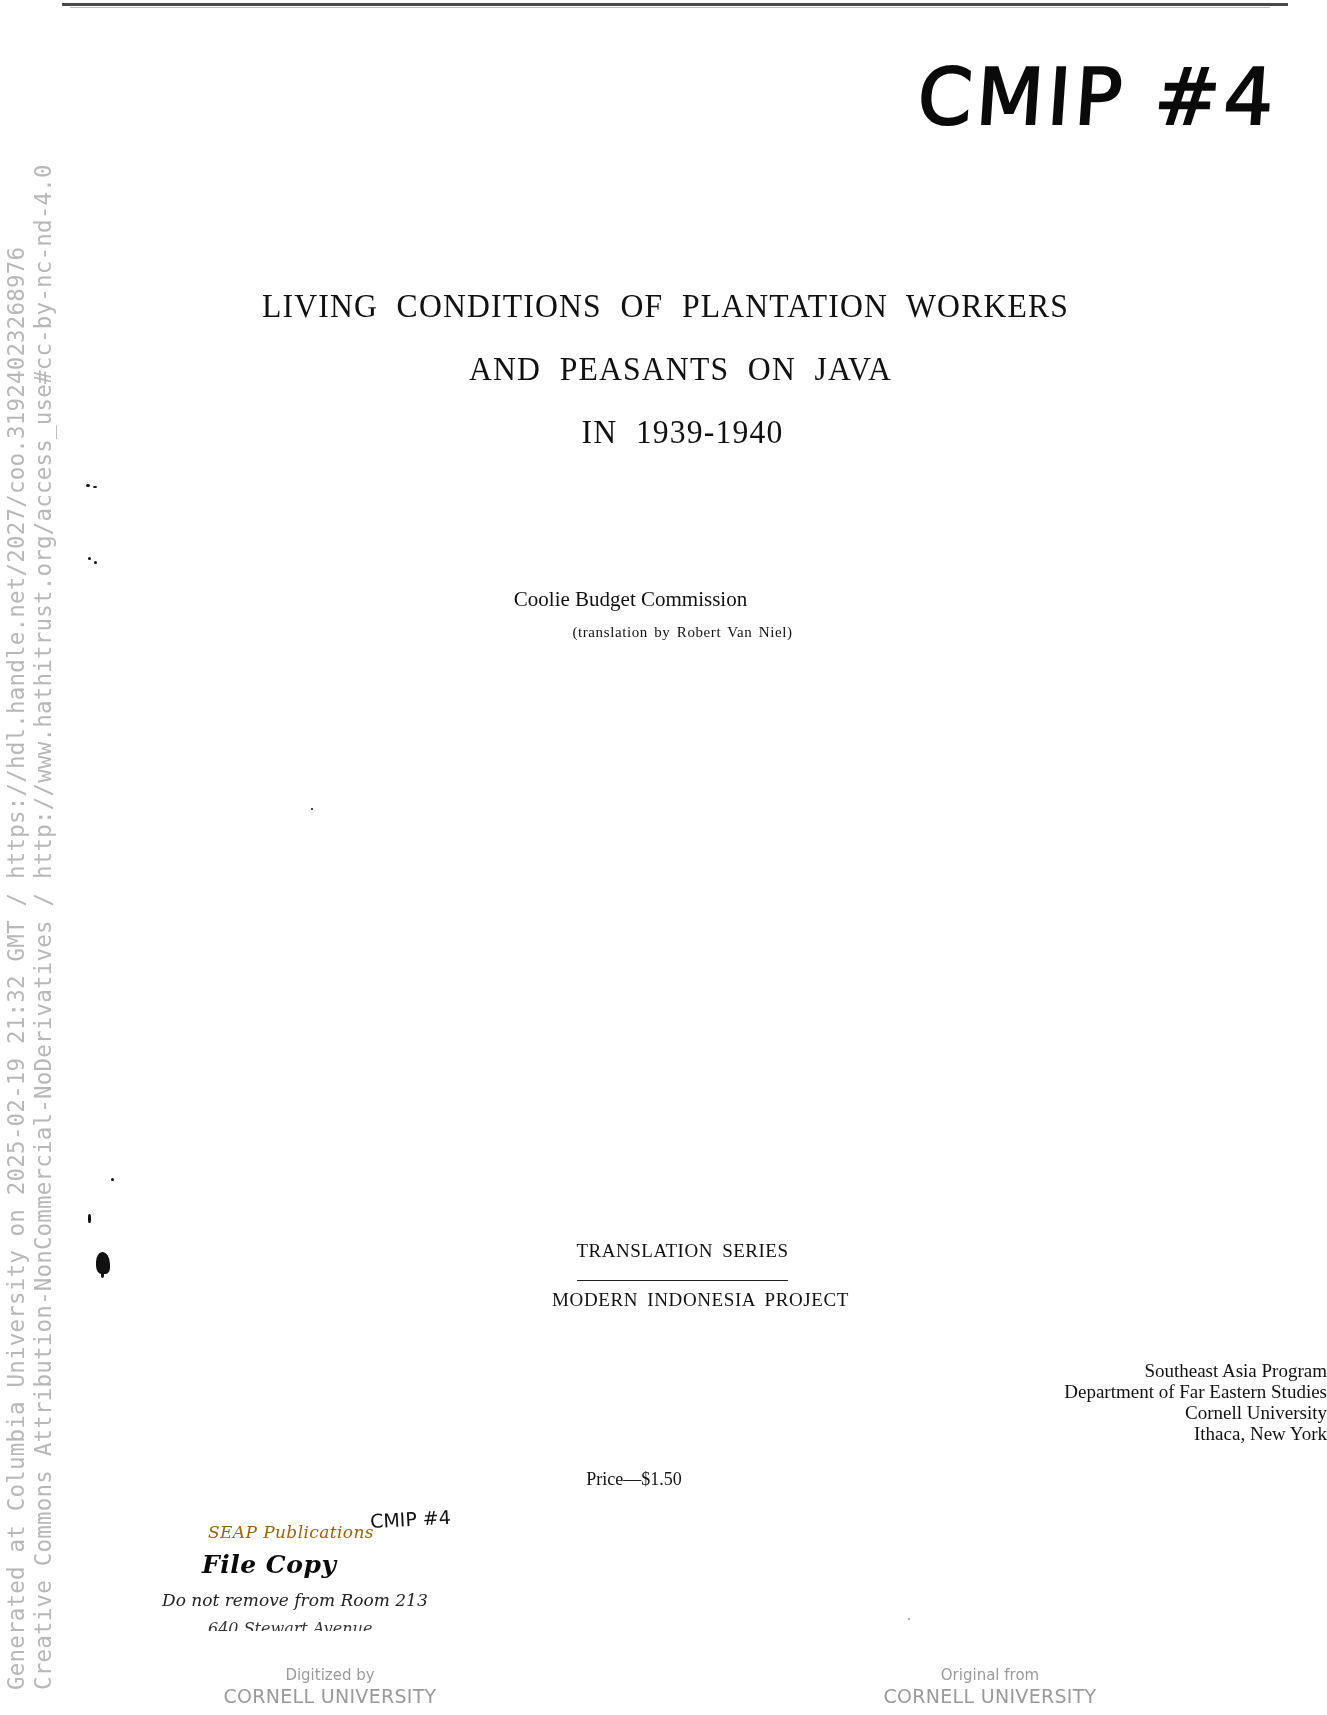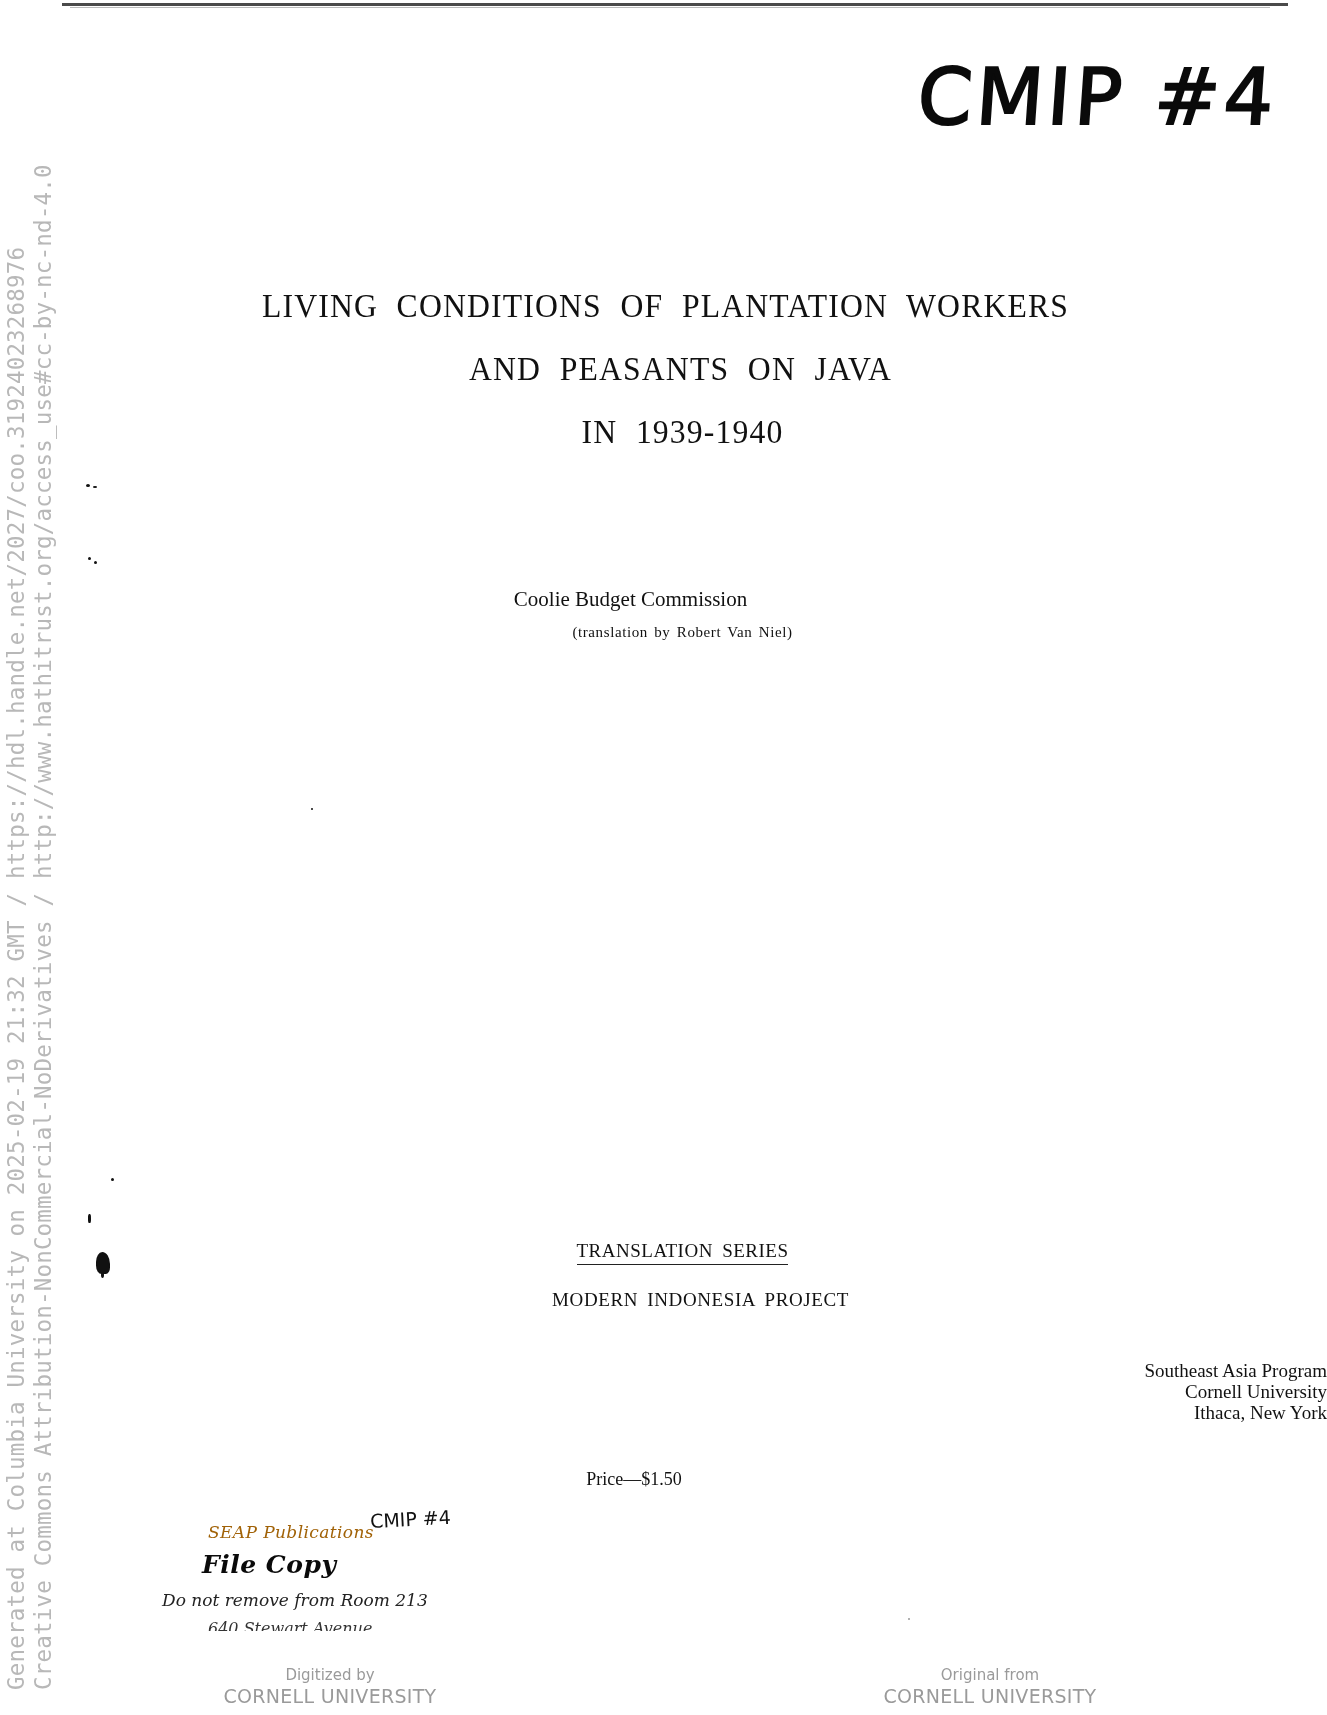--- a/index.html
+++ b/index.html
@@ -117,21 +117,21 @@
       text-align: center;
       padding-left: 38px;
       box-sizing: border-box;
     }
     .series span {
       display: inline-block;
       font-size: 19px;
       letter-spacing: 0.5px;
       word-spacing: 4px;
       border-bottom: 1.5px solid #222;
-      padding-bottom: 2px;
+      padding-bottom: 18px;
       color: #111;
     }
     .project {
       position: absolute;
       top: 1289px;
       left: 0;
       width: 1327px;
       text-align: center;
       font-size: 19px;
       letter-spacing: 0.6px;
@@ -276,20 +276,21 @@
 <div class="author">Coolie Budget Commission</div>
 <div class="translator">(translation by Robert Van Niel)</div>
 
 <div class="series">
   <span>TRANSLATION SERIES</span>
 </div>
 <div class="project">MODERN INDONESIA PROJECT</div>
 
 <div class="publisher">
   <div>Southeast Asia Program</div>
+  <div>Department of Far Eastern Studies</div>
   <div>Cornell University</div>
   <div>Ithaca, New York</div>
 </div>
 <div class="price">Price—$1.50</div>
 
 <div class="stamp">
   <div class="stamp-seap">SEAP Publications</div>
   <div class="stamp-cmip">CMIP #4</div>
   <div class="stamp-filecopy">File Copy</div>
   <div class="stamp-donot">Do not remove from Room 213</div>

